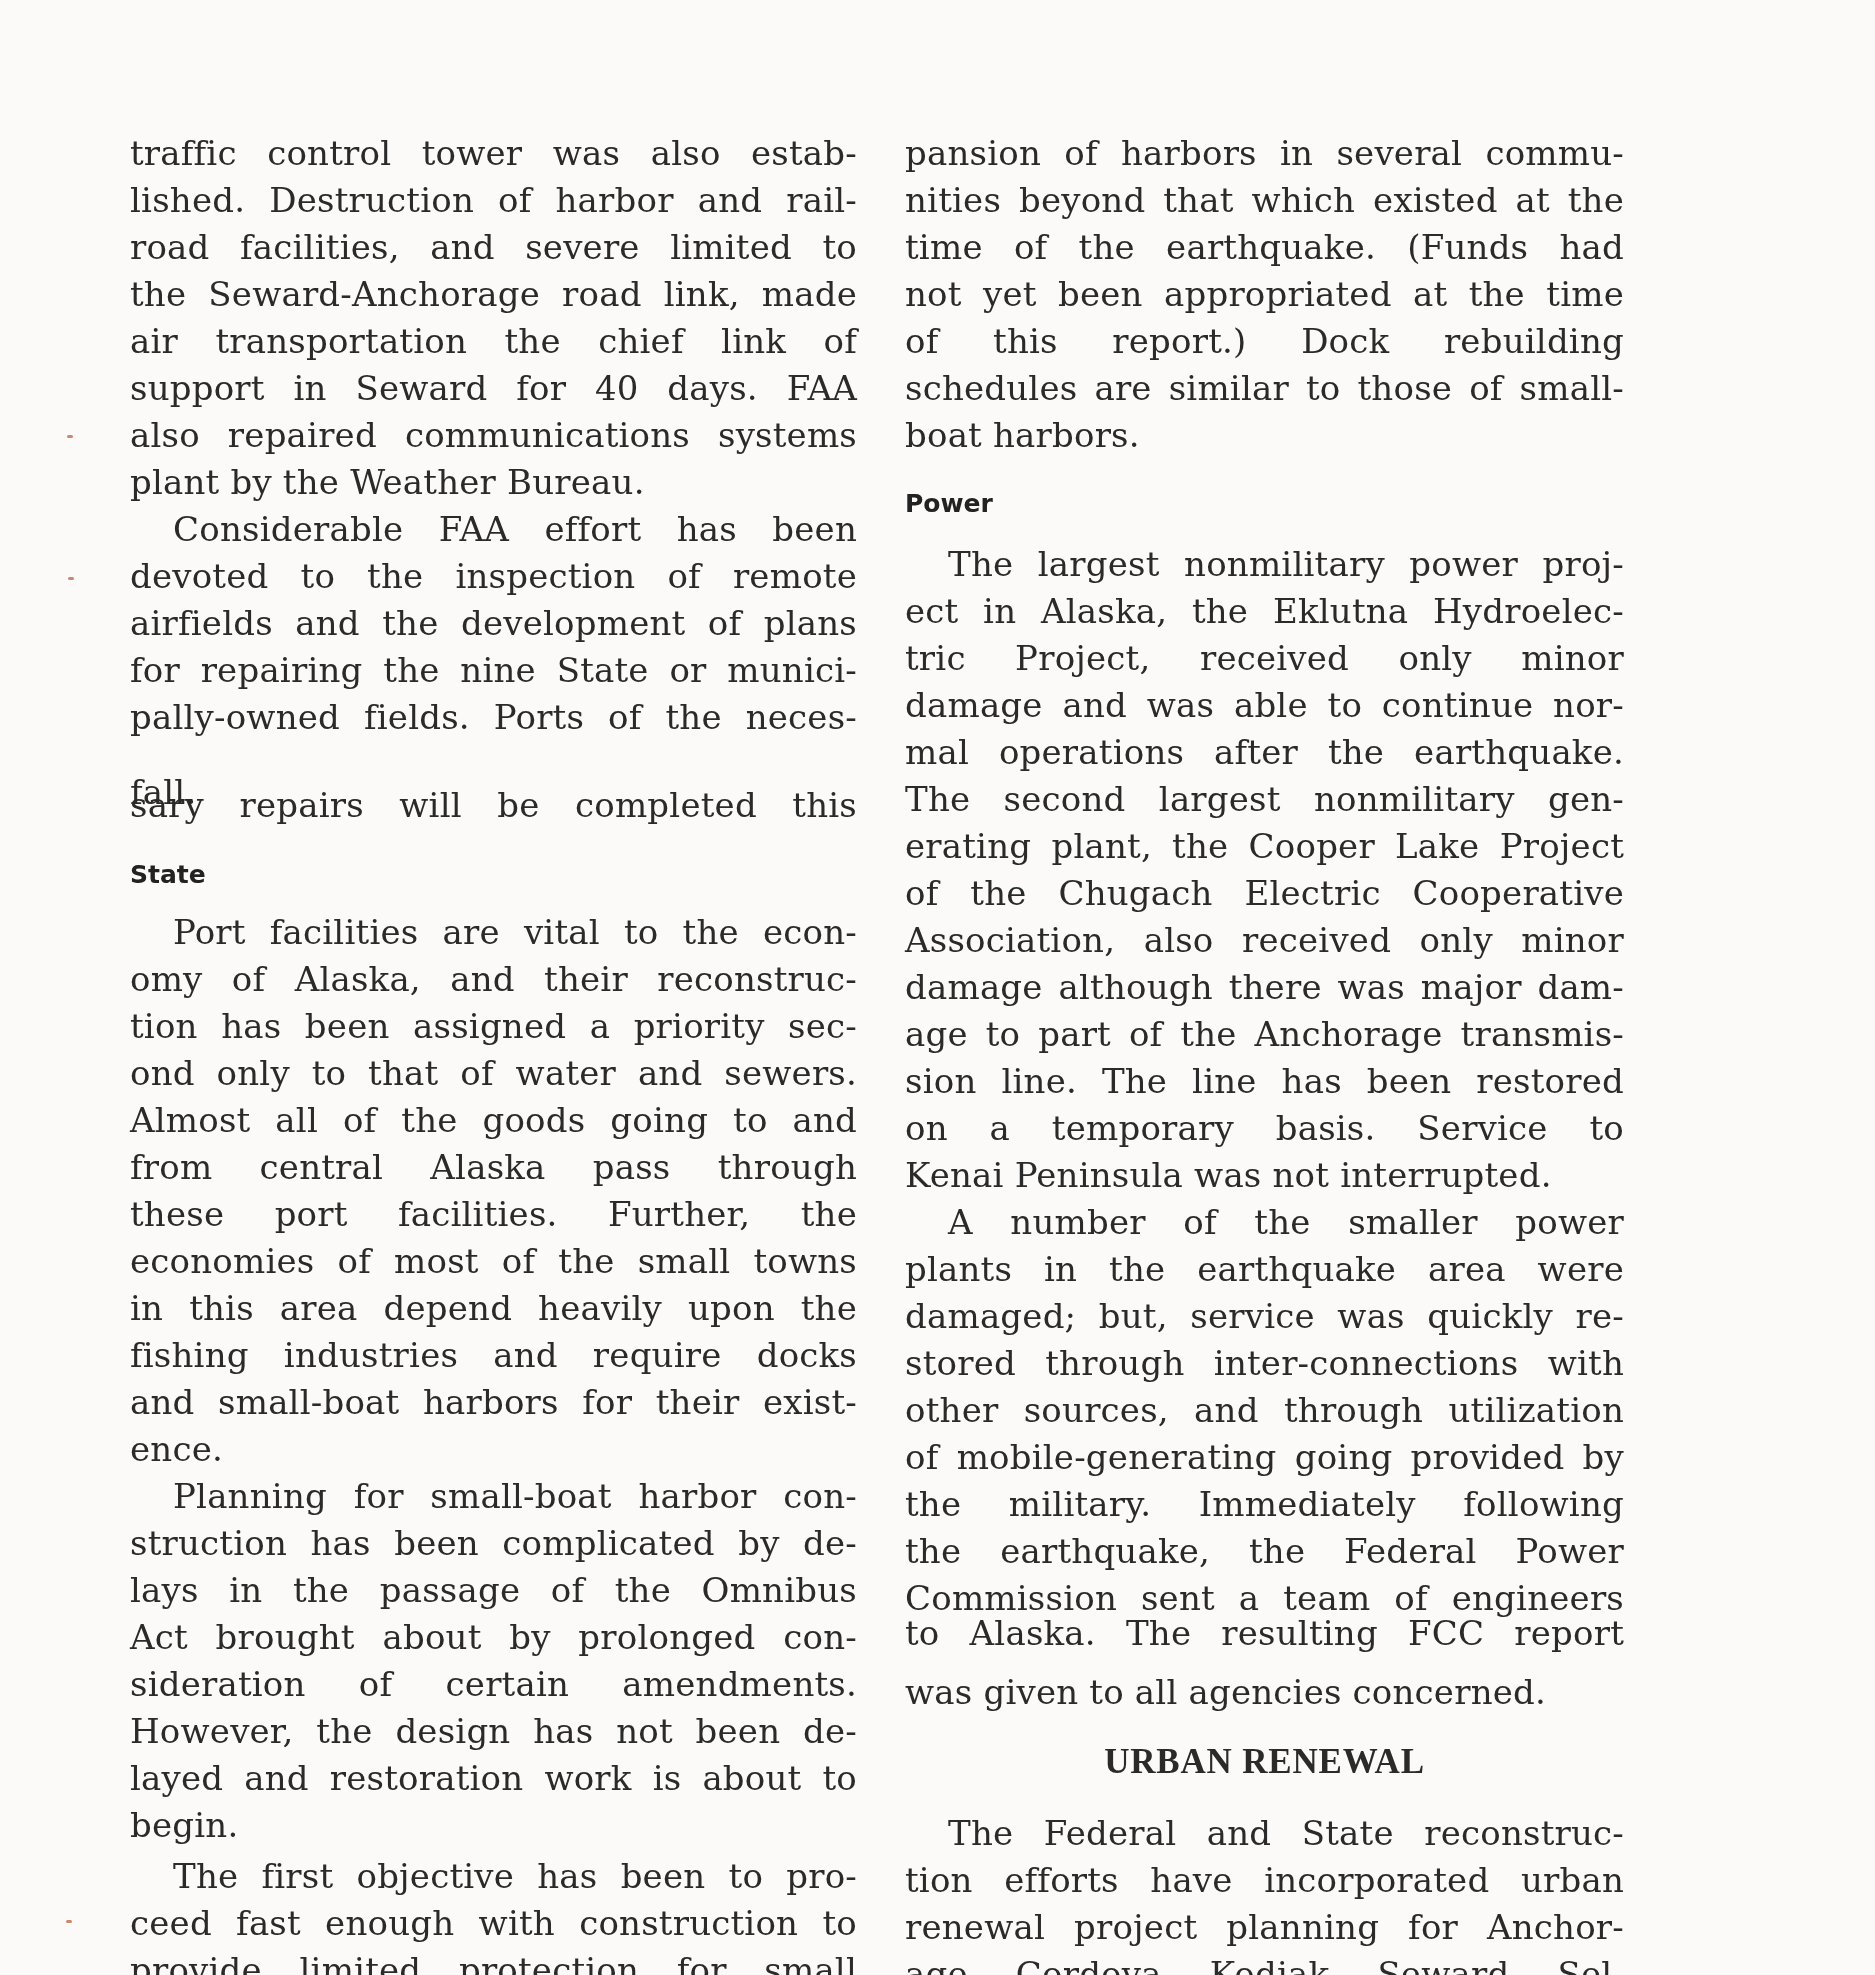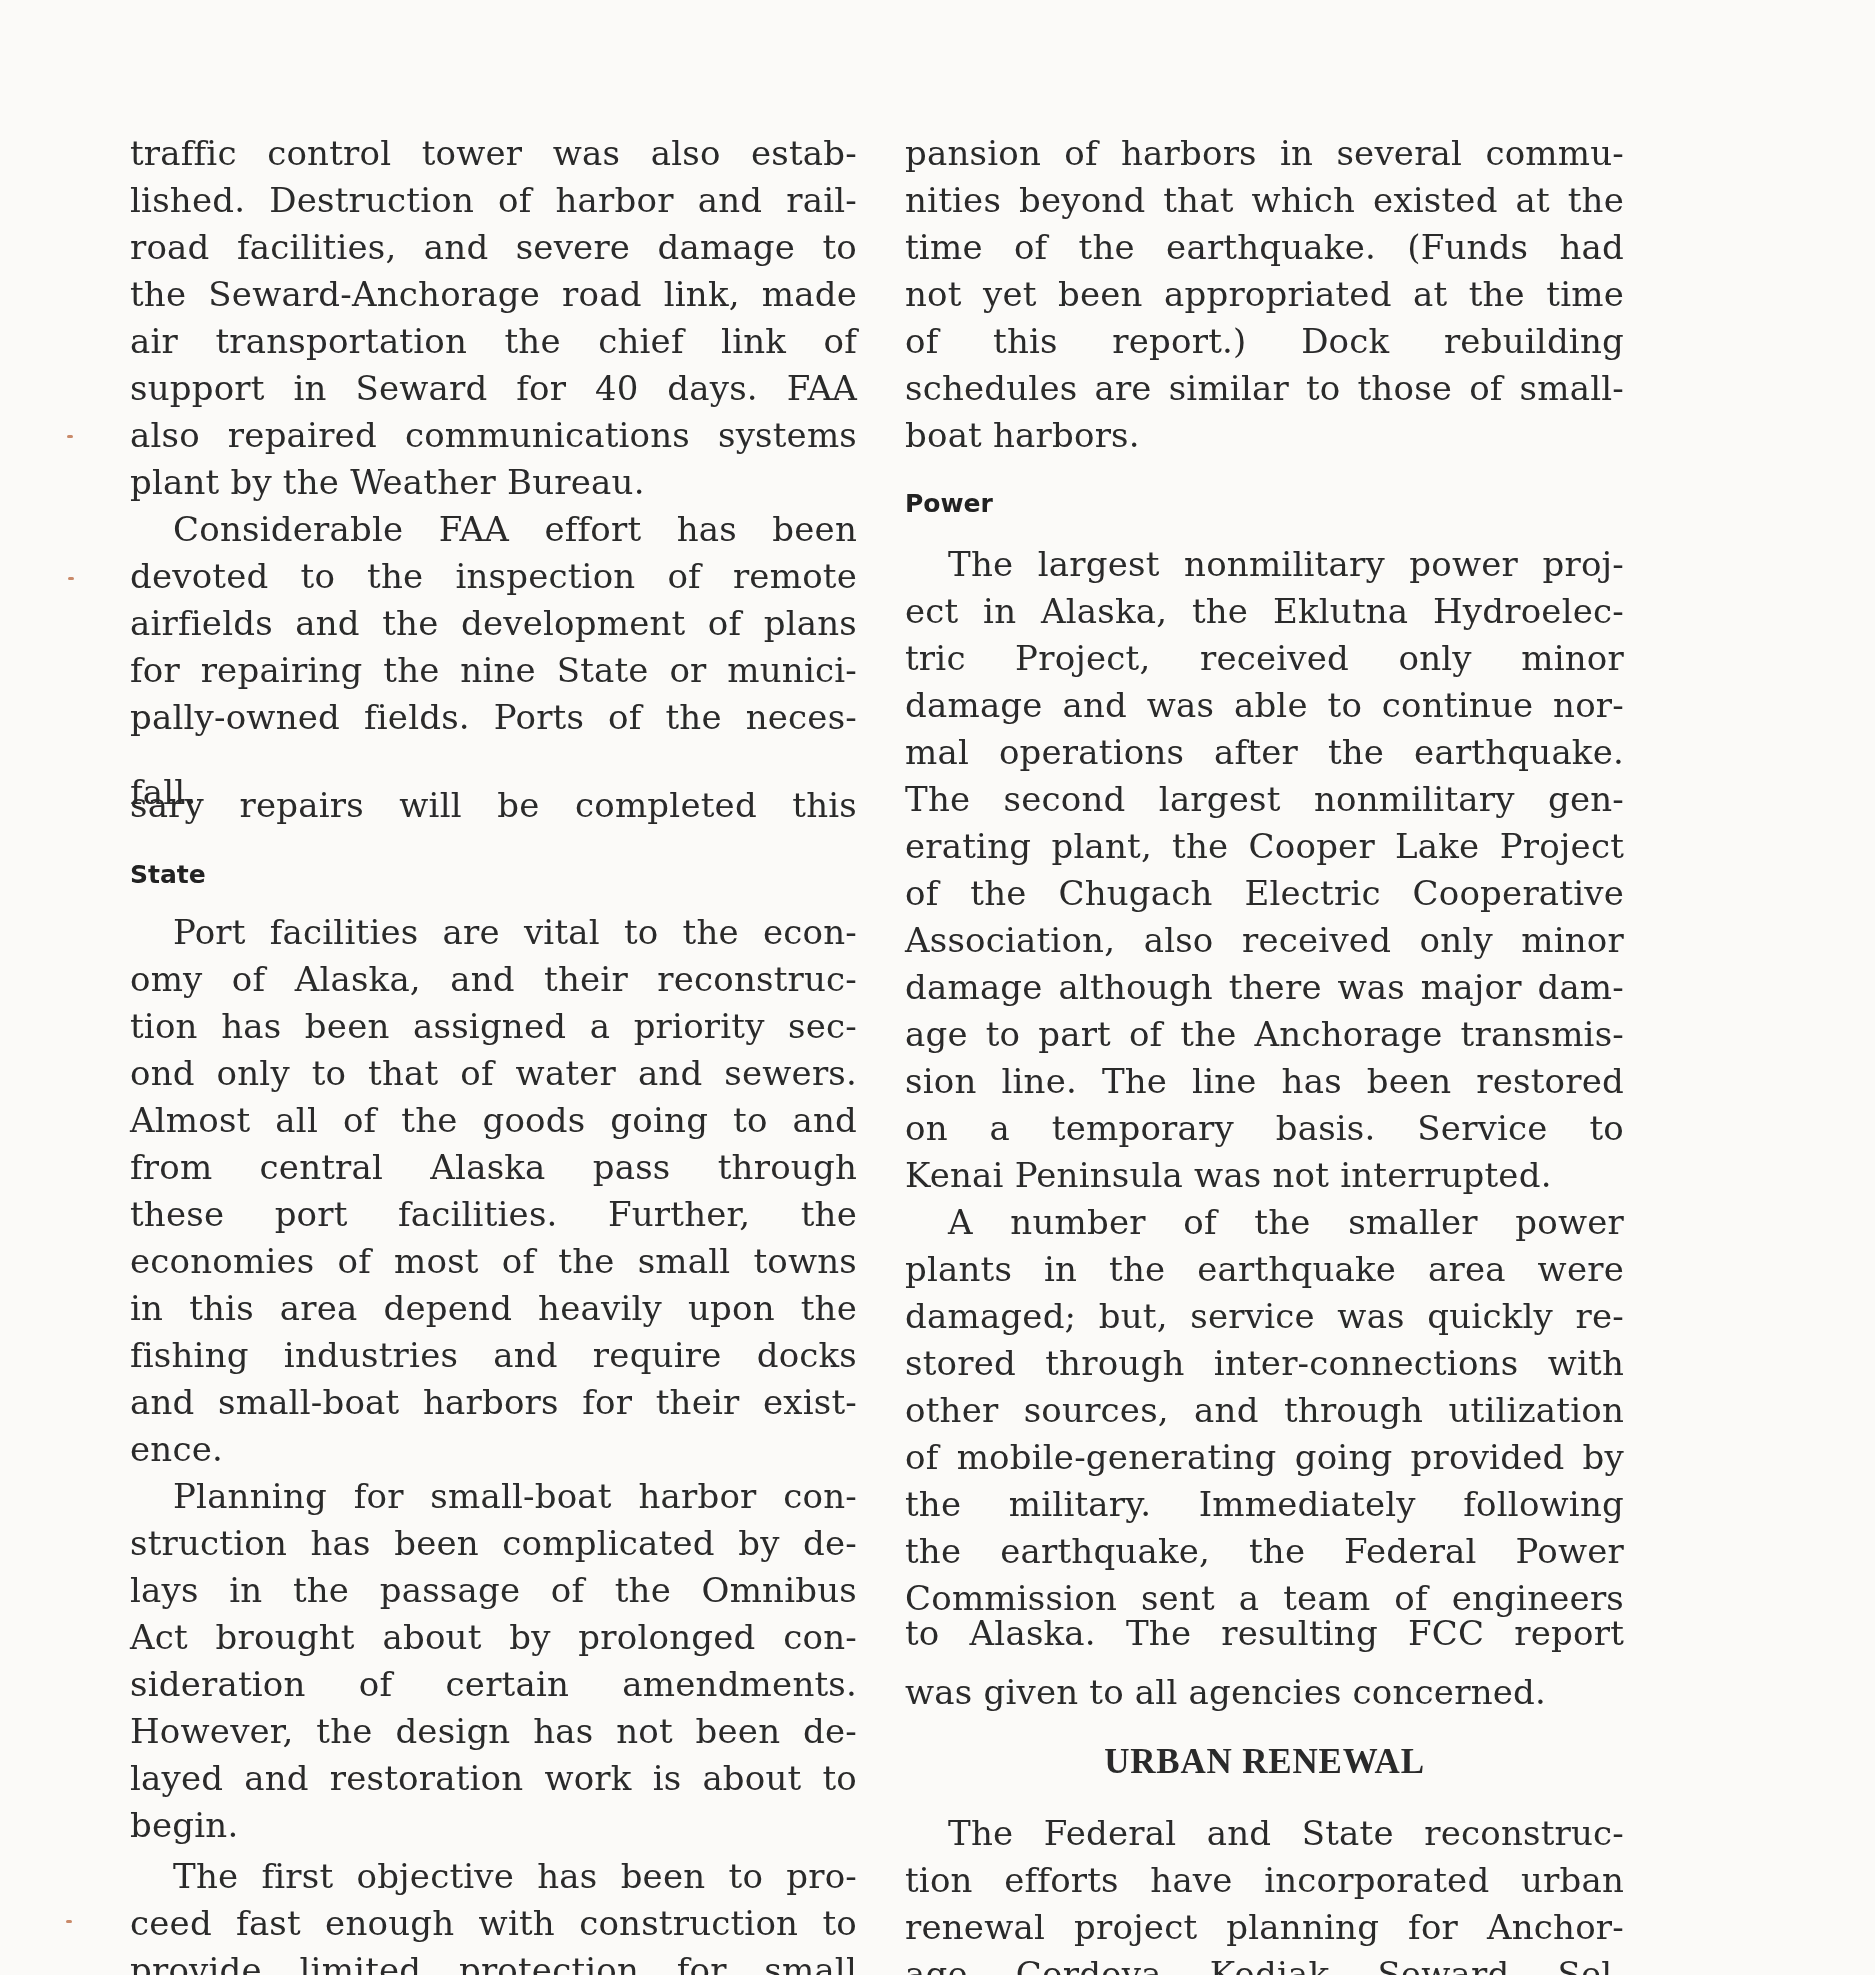--- a/index.html
+++ b/index.html
@@ -48,21 +48,21 @@
     position: absolute; width: 5.5px; height: 3.2px; background: #c98a6a; border-radius: 1.6px;
   }
 </style>
 </head>
 <body>
 
 <div class="col col-left">
 
   <div class="line" style="top:130px">traffic control tower was also estab-</div>
   <div class="line" style="top:177px">lished. Destruction of harbor and rail-</div>
-  <div class="line" style="top:224px">road facilities, and severe damage to</div>
+  <div class="line" style="top:224px">road facilities, and severe limited to</div>
   <div class="line" style="top:271px">the Seward-Anchorage road link, made</div>
   <div class="line" style="top:318px">air transportation the chief link of</div>
   <div class="line" style="top:365px">support in Seward for 40 days. FAA</div>
   <div class="line" style="top:412px">also repaired communications systems</div>
   <div class="line last" style="top:459px">plant by the Weather Bureau.</div>
 
   <div class="line indent" style="top:506px">Considerable FAA effort has been</div>
   <div class="line" style="top:553px">devoted to the inspection of remote</div>
   <div class="line" style="top:600px">airfields and the development of plans</div>
   <div class="line" style="top:647px">for repairing the nine State or munici-</div>

